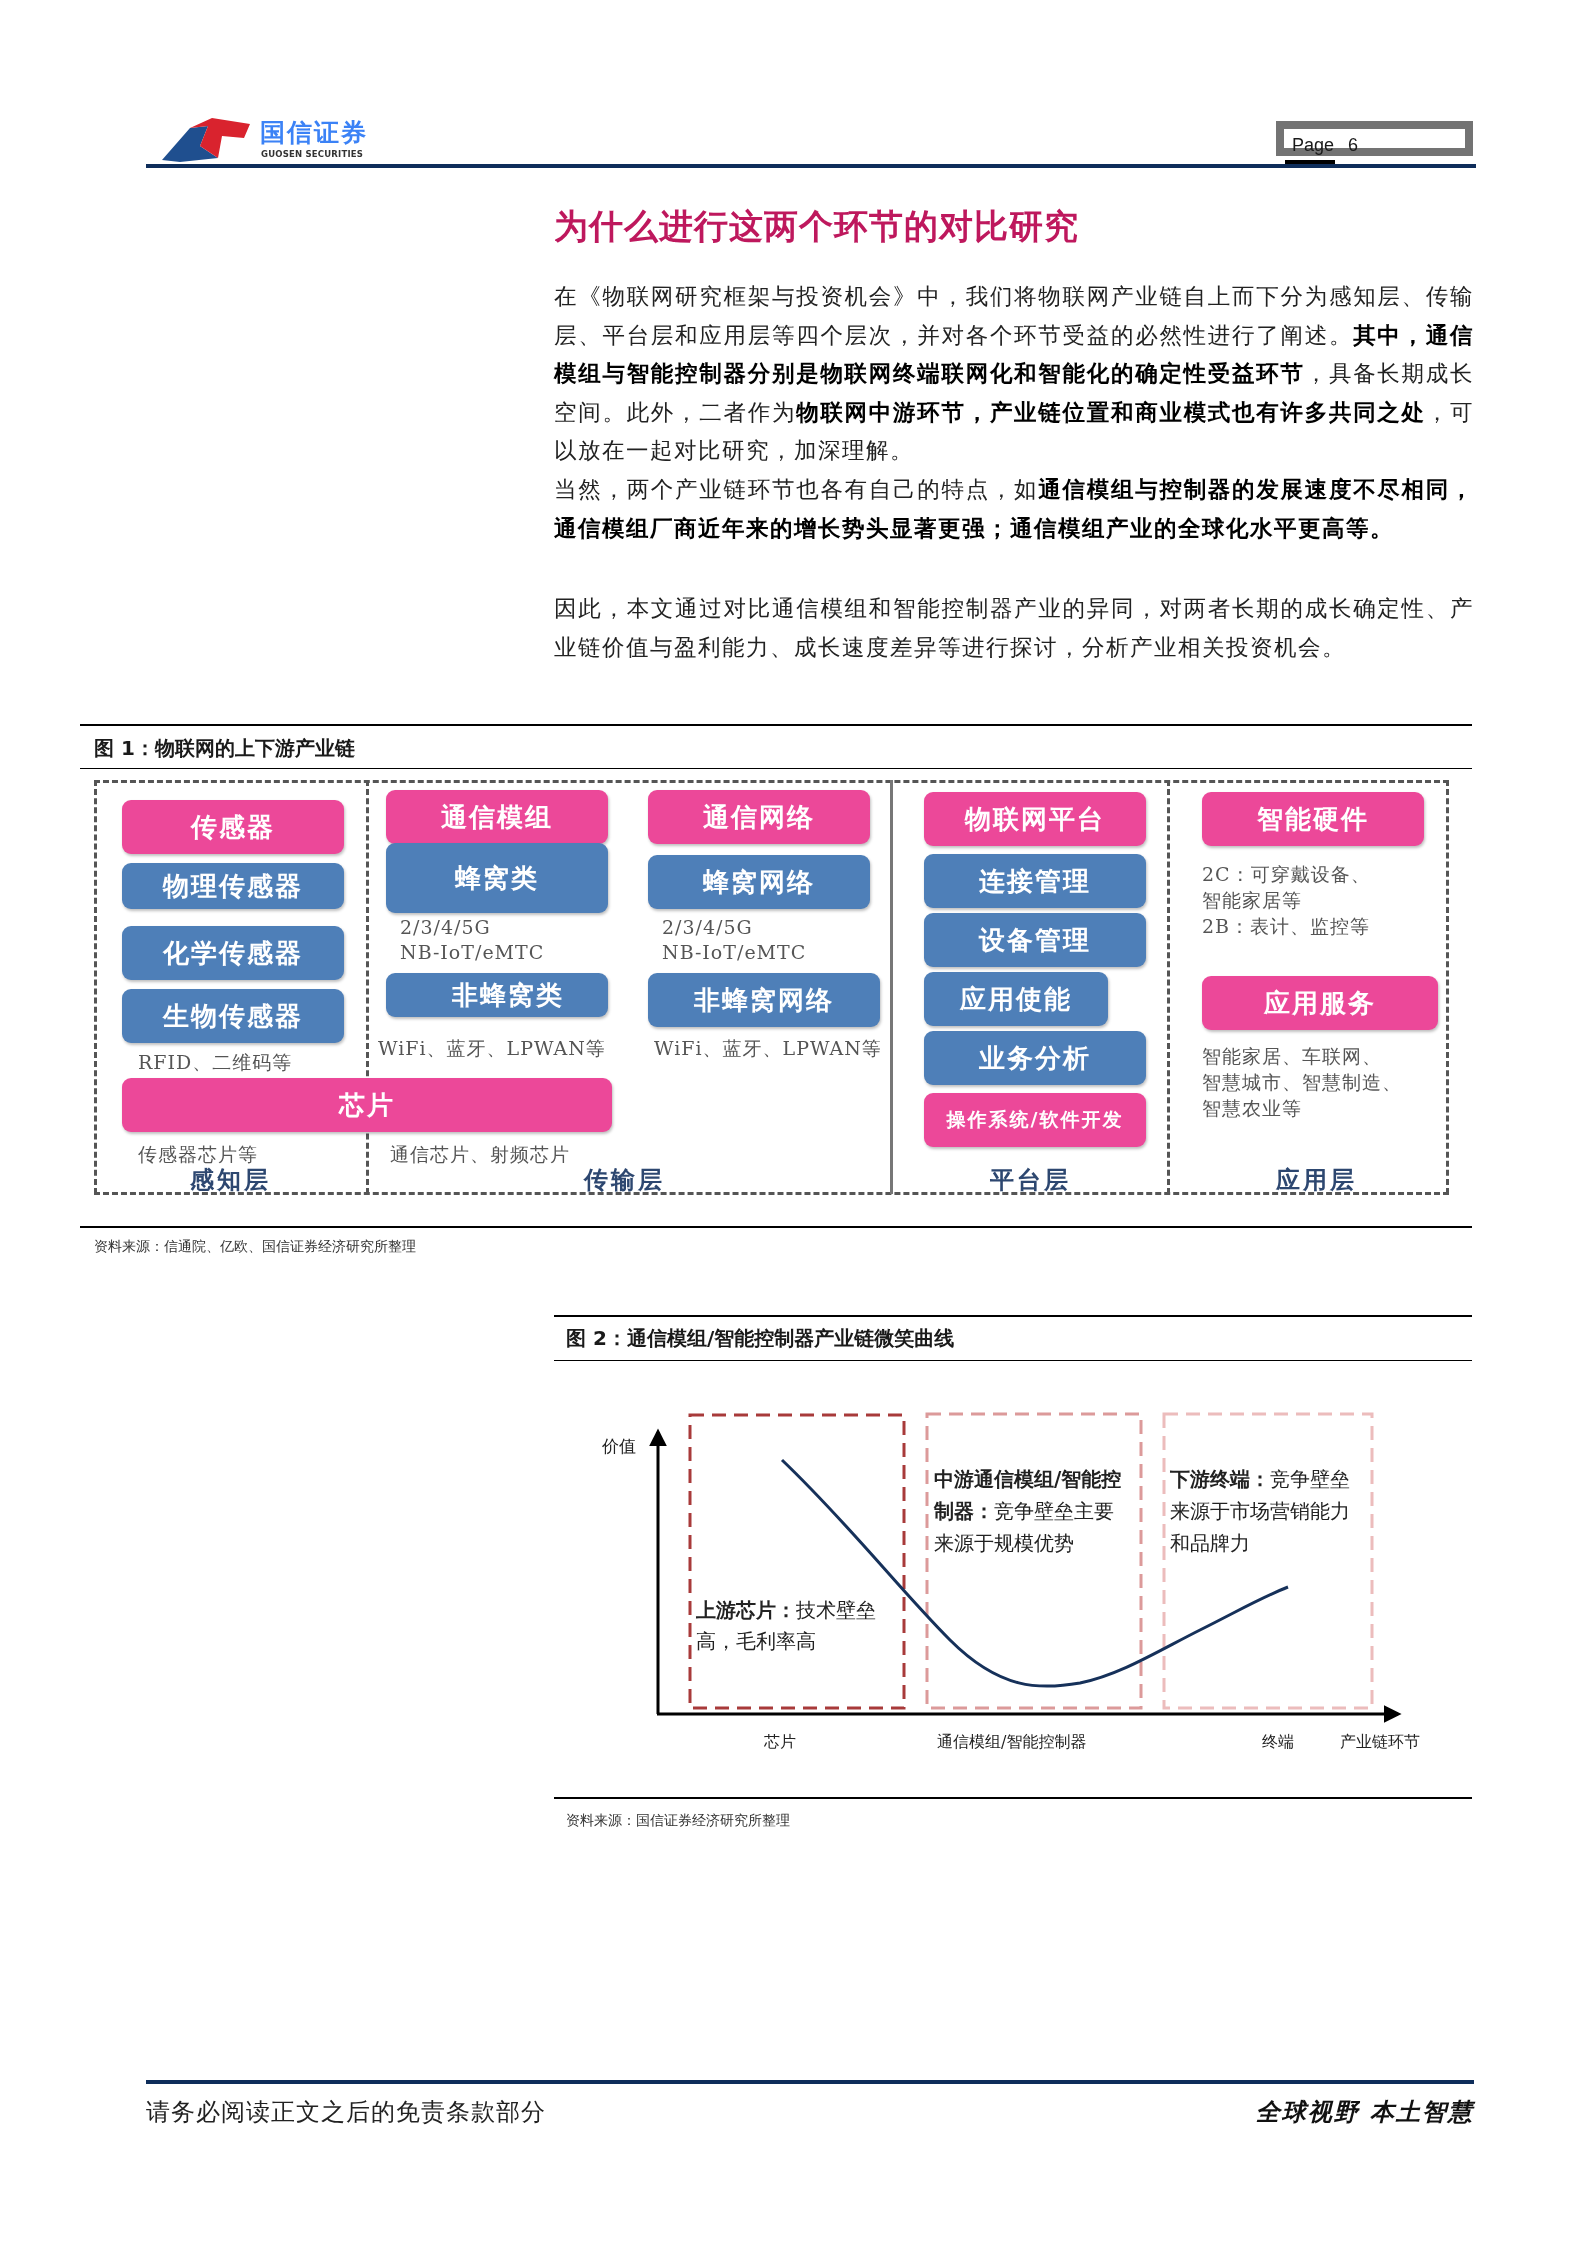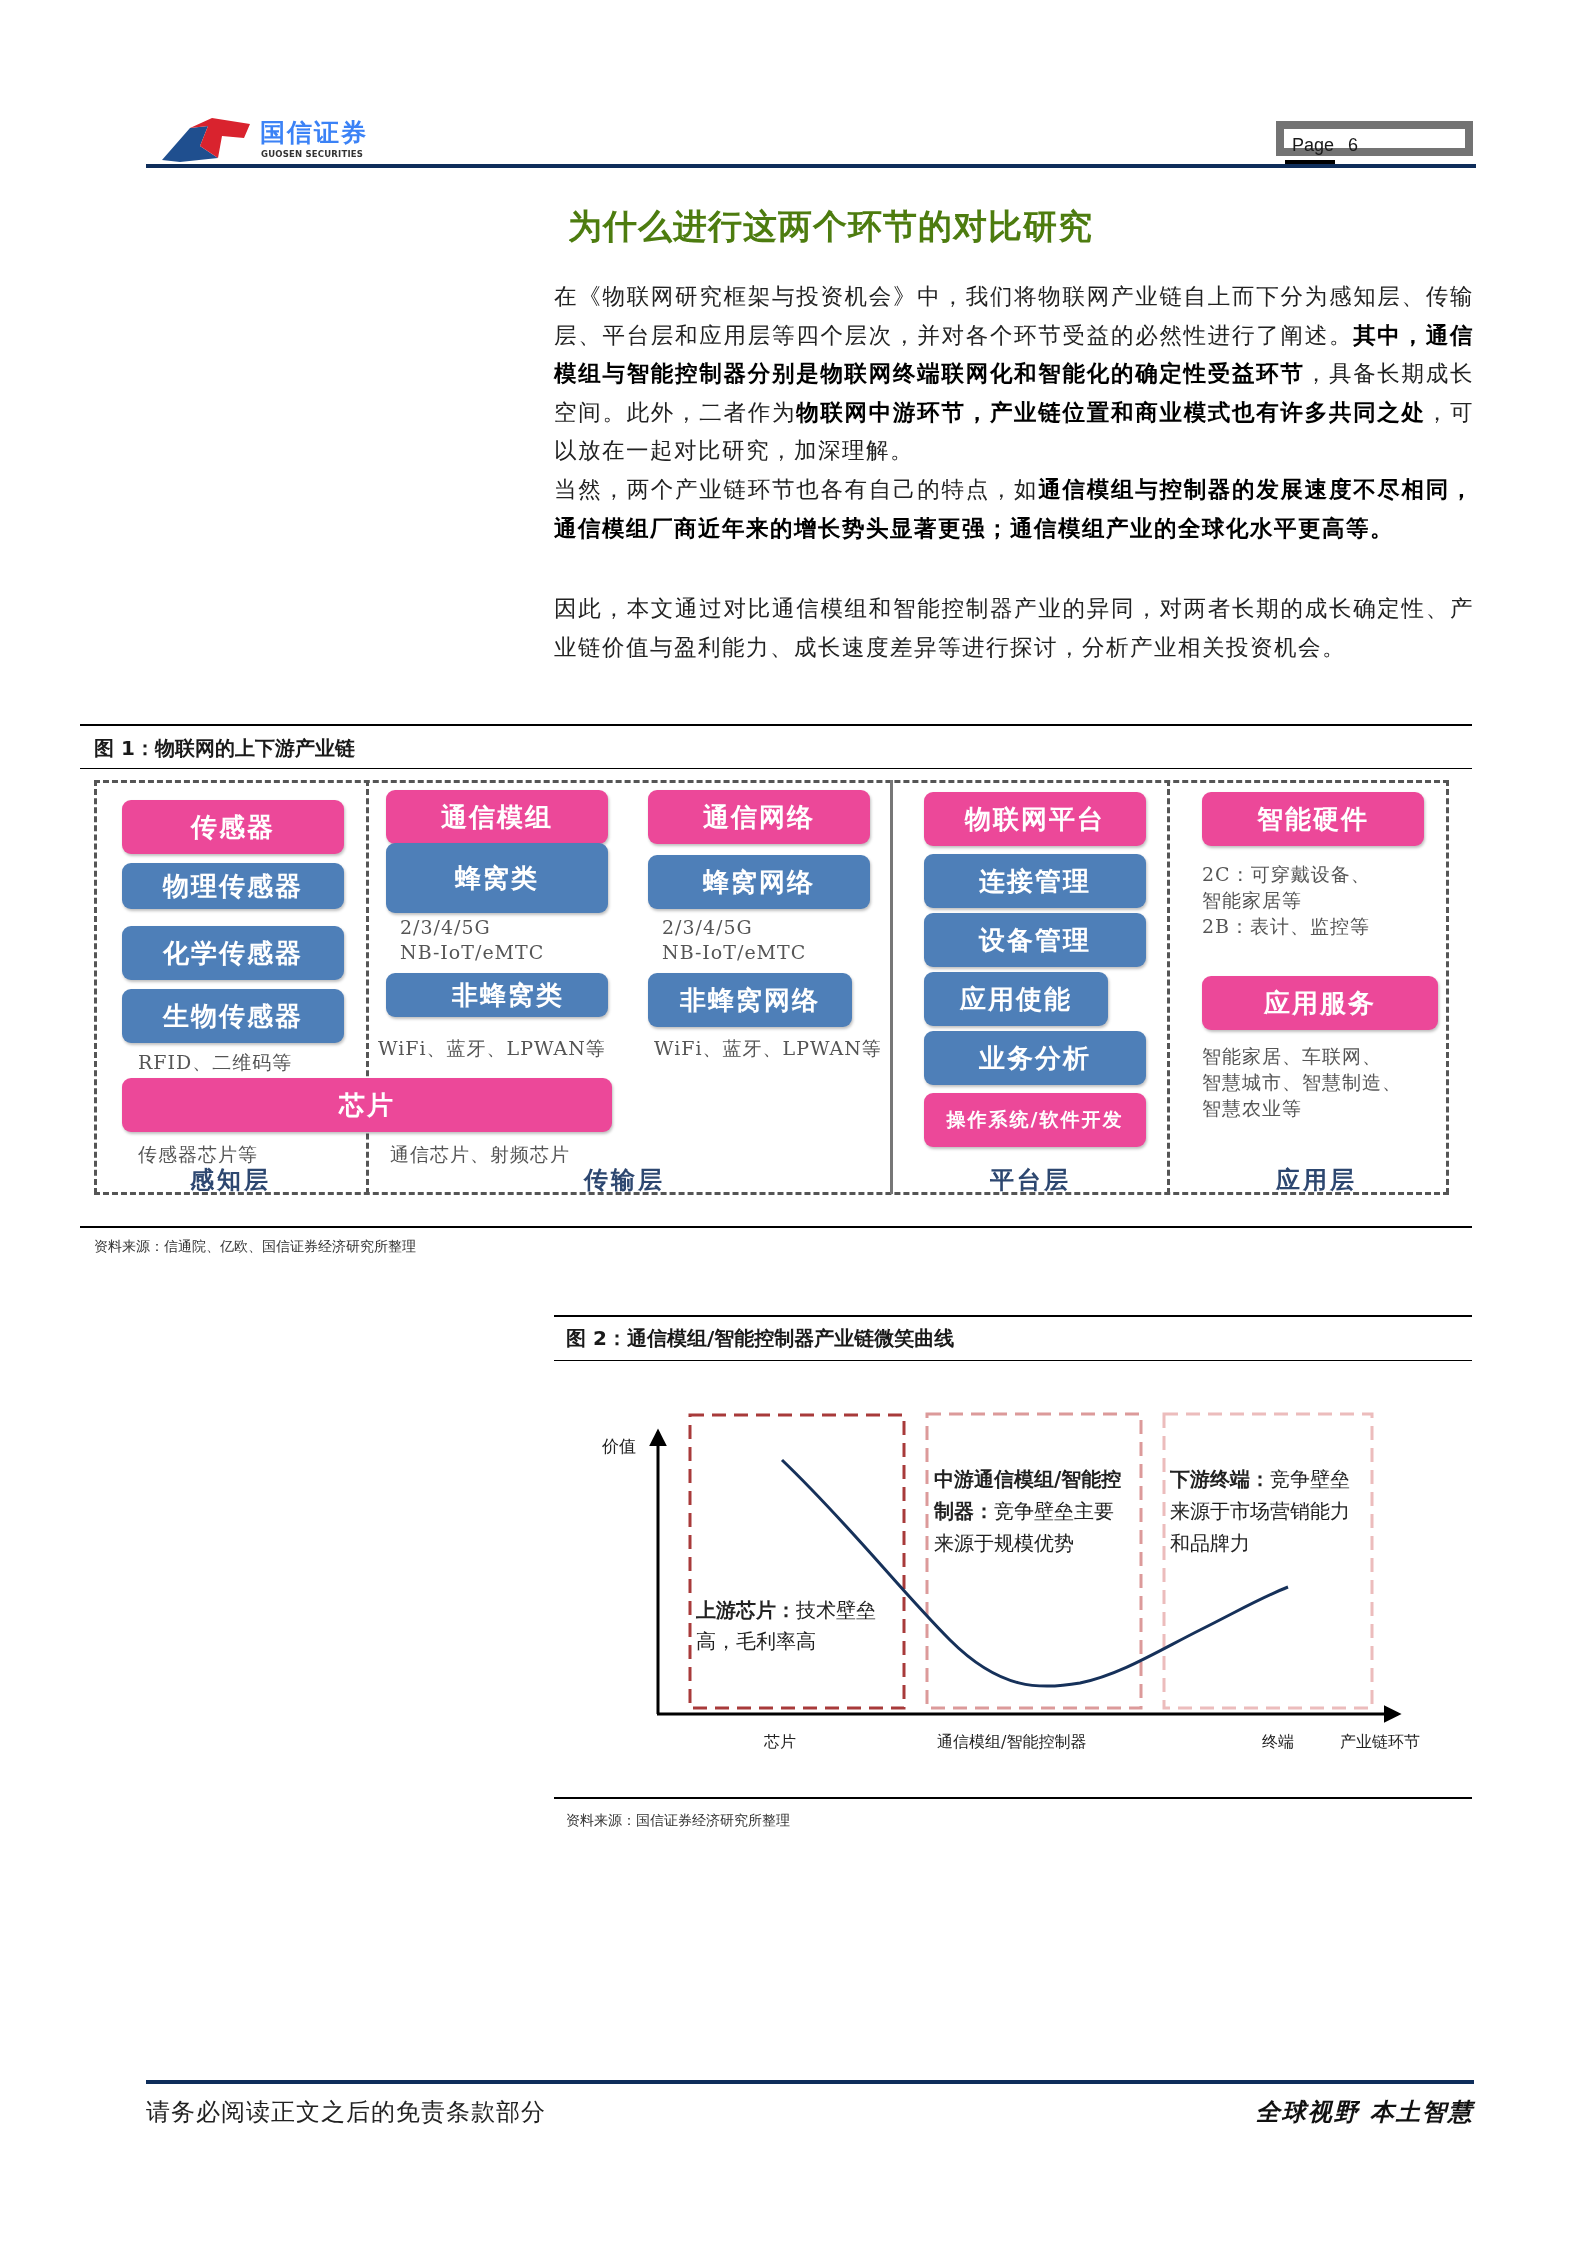--- a/index.html
+++ b/index.html
@@ -10,21 +10,21 @@
   .logo { position: absolute; left: 160px; top: 112px; width: 240px; height: 55px; }
   .logo-mark { position: absolute; left: 0; top: 4px; }
   .logo-cn { position: absolute; left: 100px; top: 4px; font-family: "DejaVu Sans", sans-serif; font-weight: bold; font-size: 25px; color: #3b82f6; letter-spacing: 2px; }
   .logo-en { position: absolute; left: 101px; top: 37px; font-family: "DejaVu Sans", sans-serif; font-weight: bold; font-size: 8.5px; color: #333; letter-spacing: 0.2px; }
   .page-box { position: absolute; left: 1276px; top: 121px; width: 197px; height: 35px; border: 8px solid #737373; font-family: "Liberation Sans", sans-serif; font-size: 18px; padding: 6px 0 0 8px; }
   .page-box span { margin-right: 14px; }
   .page-tab { position: absolute; left: 1285px; top: 160px; width: 50px; height: 5px; background: #000; }
   .header-rule { position: absolute; left: 146px; top: 164px; width: 1330px; height: 4px; background: #0e2d5a; }
 
   
-  .section-title { position: absolute; left: 568px; top: 204px; font-size: 34px; font-weight: bold; color: #4d7c0f; letter-spacing: 1px; font-family: "DejaVu Sans", sans-serif; }
+  .section-title { position: absolute; left: 554px; top: 204px; font-size: 34px; font-weight: bold; color: #be185d; letter-spacing: 1px; font-family: "DejaVu Sans", sans-serif; }
   .para { position: absolute; left: 554px; width: 920px; font-size: 22.5px; line-height: 38.5px; text-align: justify; color: #222; letter-spacing: 1.5px; }
   .para b { font-weight: bold; color: #000; }
   .p1 { top: 277px; }
   .p2 { top: 470px; }
   .p3 { top: 589px; }
 
   
   .fig1-top-rule { position: absolute; left: 80px; top: 724px; width: 1392px; height: 2px; background: #000; }
   .fig1-title { position: absolute; left: 94px; top: 735px; font-size: 20px; font-weight: bold; font-family: "DejaVu Sans", sans-serif; }
   .fig1-rule2 { position: absolute; left: 80px; top: 768px; width: 1392px; height: 1px; background: #000; }
@@ -104,21 +104,21 @@
   <div class="box light" style="left:292px;top:63px;width:222px;height:70px;">蜂窝类</div>
   <div class="note" style="left:306px;top:135px;">2/3/4/5G</div>
   <div class="note" style="left:306px;top:160px;">NB-IoT/eMTC</div>
   <div class="box light" style="left:292px;top:193px;width:222px;height:44px;padding-left:22px;">非蜂窝类</div>
   <div class="note" style="left:284px;top:256px;">WiFi、蓝牙、LPWAN等</div>
 
   <div class="box dark" style="left:554px;top:10px;width:222px;height:54px;">通信网络</div>
   <div class="box light" style="left:554px;top:75px;width:222px;height:54px;">蜂窝网络</div>
   <div class="note" style="left:568px;top:135px;">2/3/4/5G</div>
   <div class="note" style="left:568px;top:160px;">NB-IoT/eMTC</div>
-  <div class="box light" style="left:554px;top:193px;width:204px;height:54px;">非蜂窝网络</div>
+  <div class="box light" style="left:554px;top:193px;width:232px;height:54px;">非蜂窝网络</div>
   <div class="note" style="left:560px;top:256px;">WiFi、蓝牙、LPWAN等</div>
 
   <div class="box dark" style="left:830px;top:12px;width:222px;height:54px;">物联网平台</div>
   <div class="box light" style="left:830px;top:74px;width:222px;height:54px;">连接管理</div>
   <div class="box light" style="left:830px;top:133px;width:222px;height:54px;">设备管理</div>
   <div class="box light" style="left:830px;top:192px;width:184px;height:54px;">应用使能</div>
   <div class="box light" style="left:830px;top:251px;width:222px;height:54px;">业务分析</div>
   <div class="box dark small" style="left:830px;top:313px;width:222px;height:54px;">操作系统/软件开发</div>
 
   <div class="box dark" style="left:1108px;top:12px;width:222px;height:54px;">智能硬件</div>

